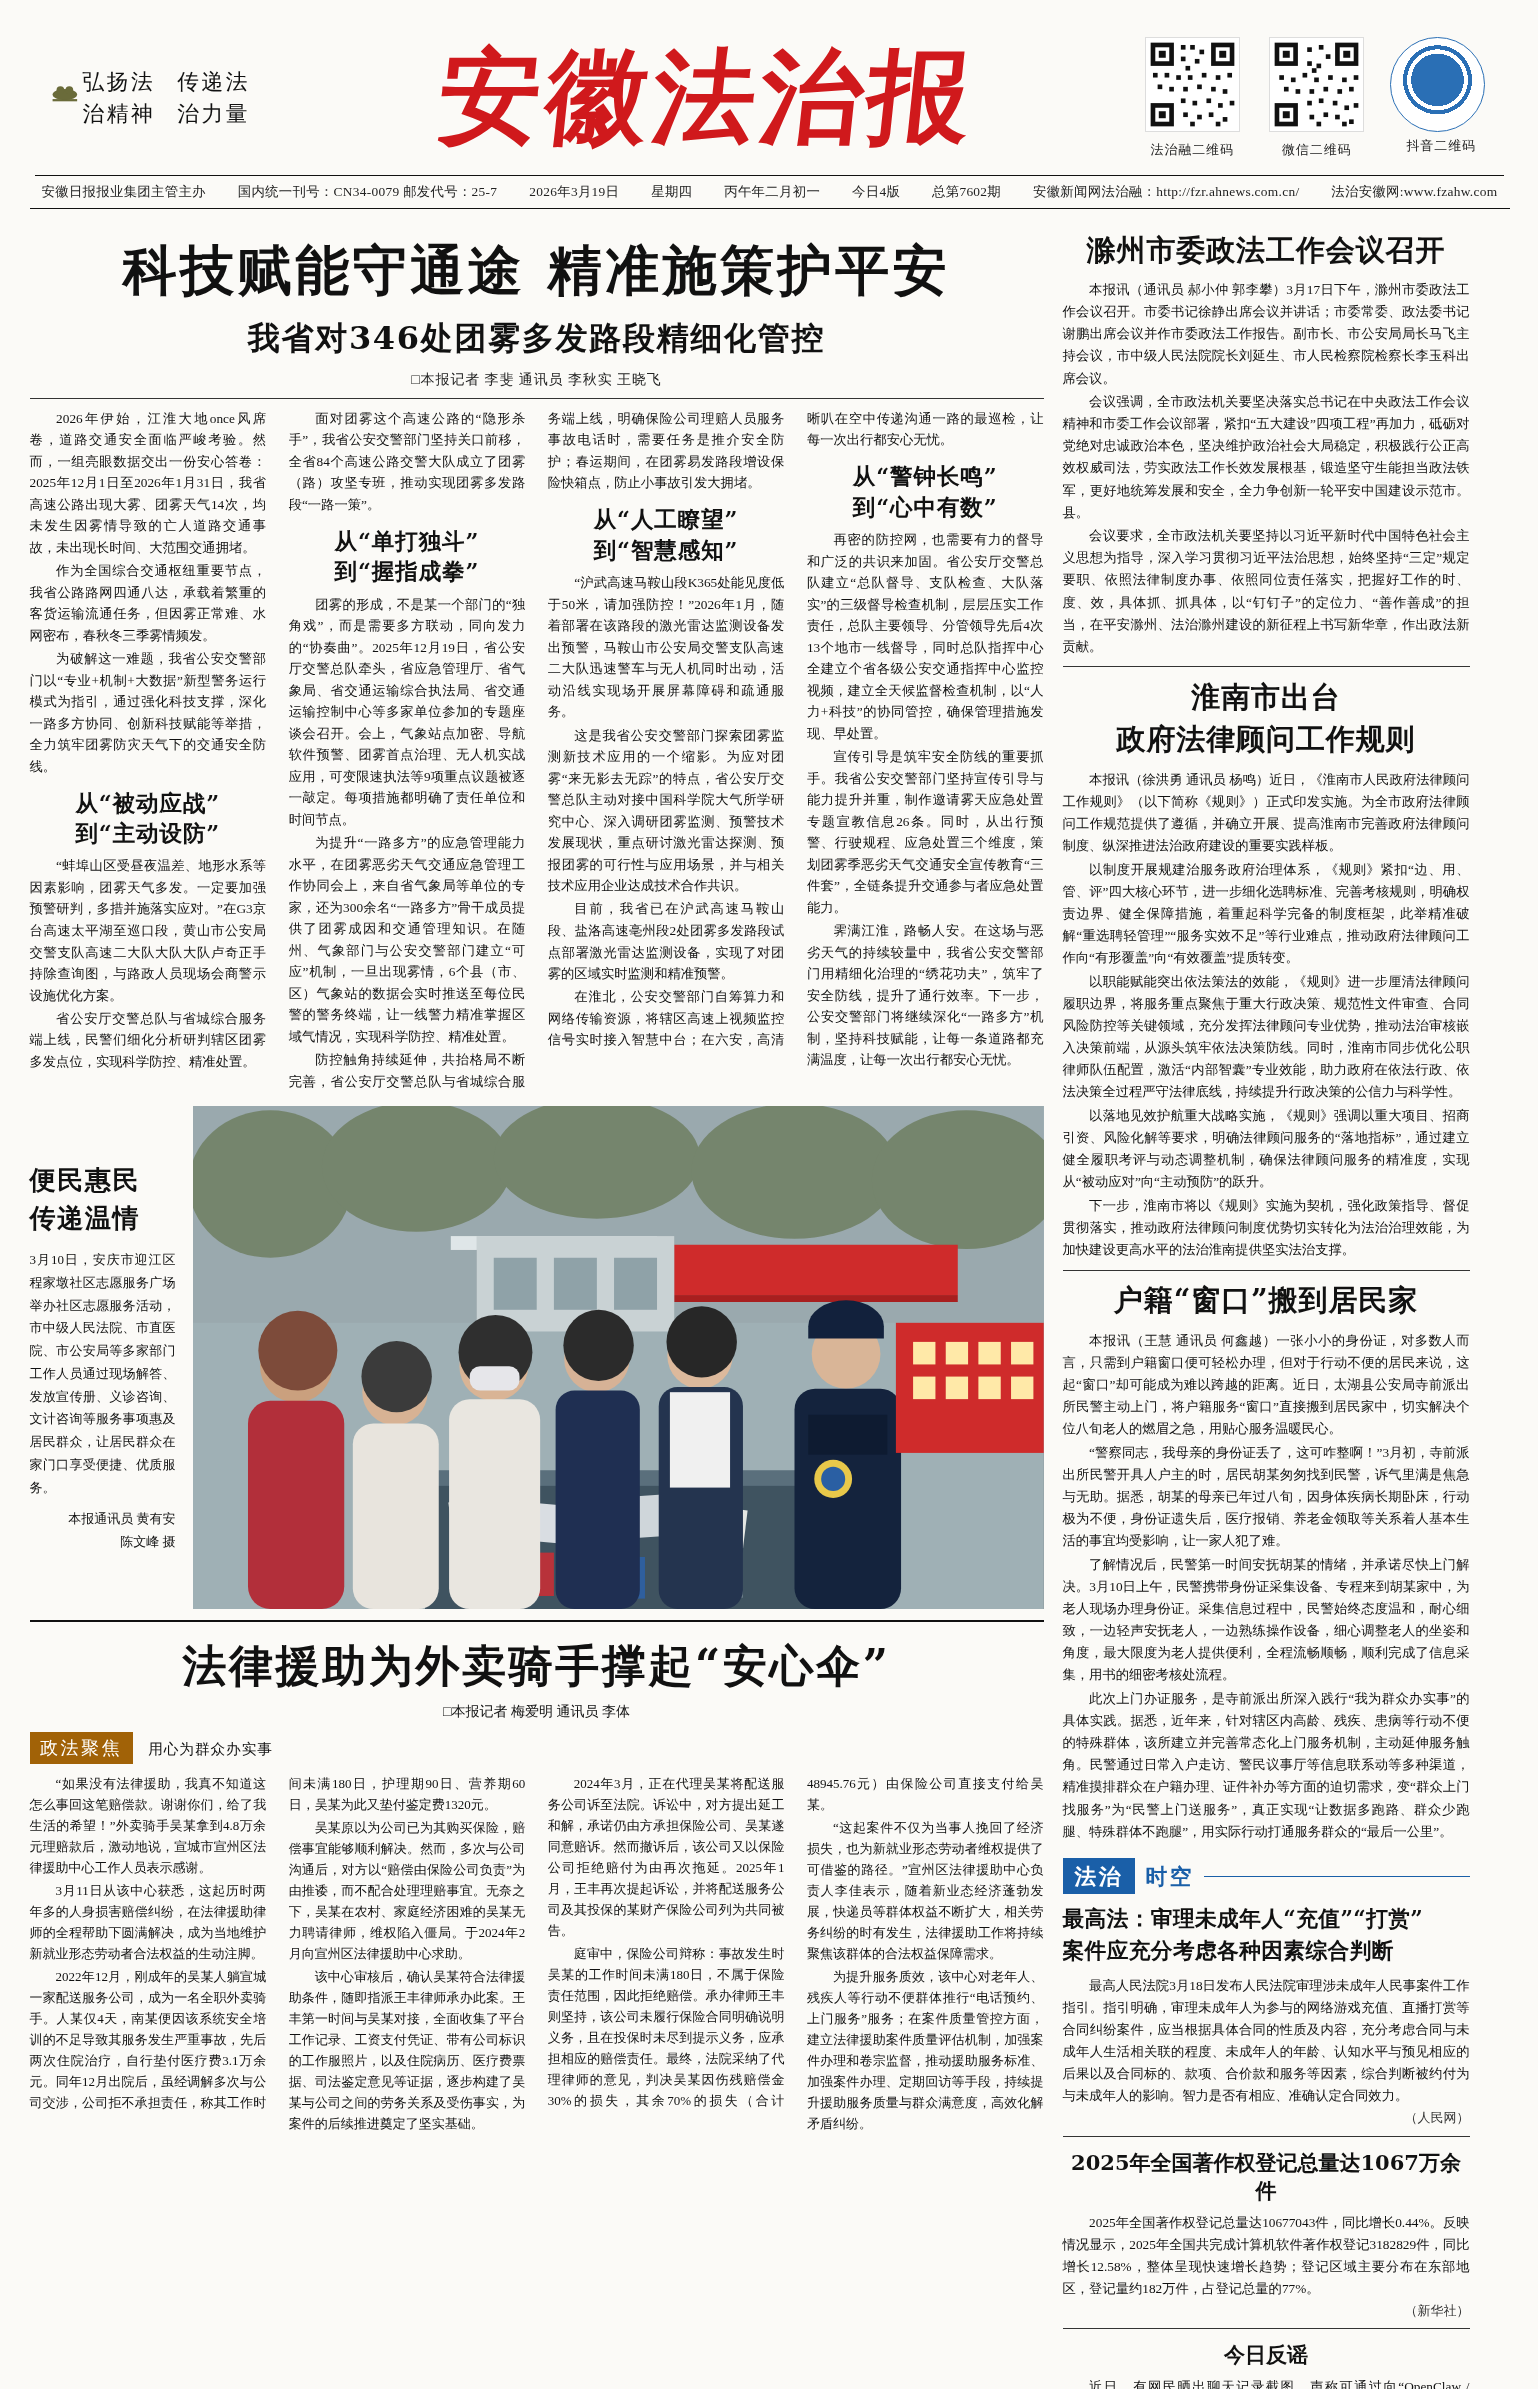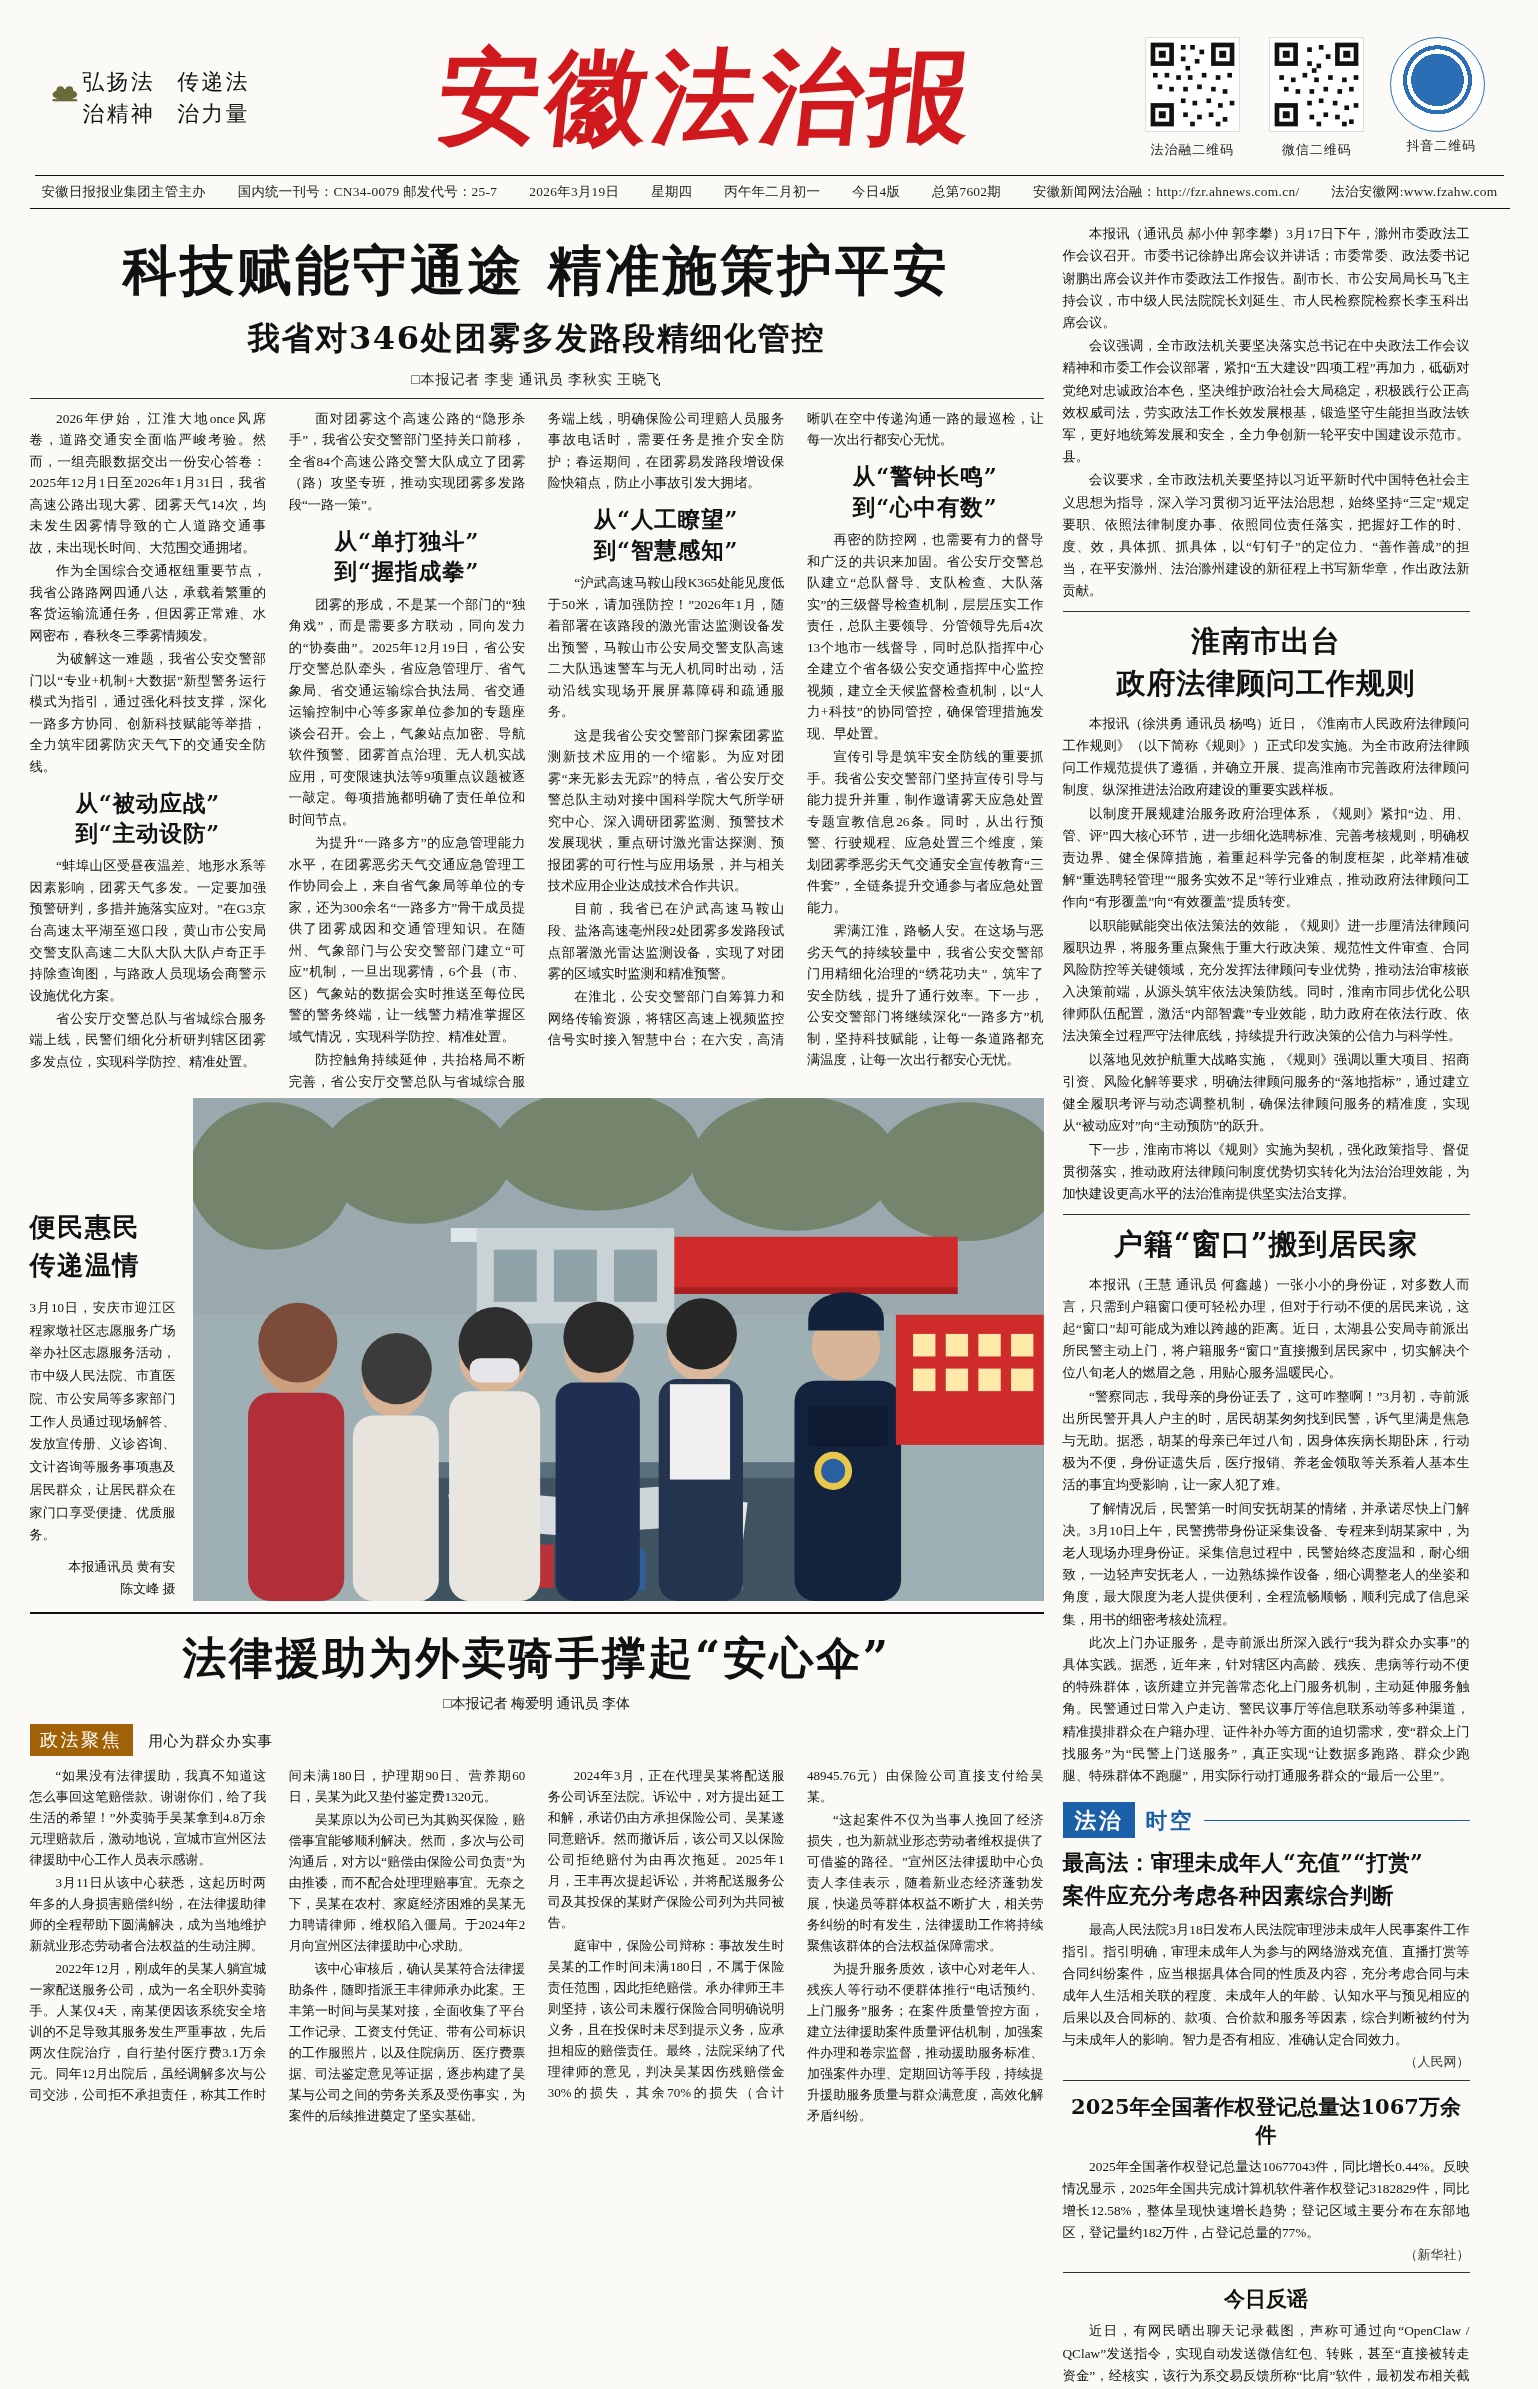--- a/index.html
+++ b/index.html
@@ -63,21 +63,21 @@
   .sec-label { display:flex; align-items:center; gap:10.4px; margin:15.6px 0 8.7px; }
   .sec-label .tag { background:#1a5fa8; color:#fff; font-size:21.7px; padding:3.5px 12px; letter-spacing:2.6px; font-weight:bold; }
   .sec-label .tag2 { font-size:21.7px; letter-spacing:2.6px; font-weight:bold; color:#1a5fa8; }
   .sec-rule { flex:1; border-top:1.7px solid #1a5fa8; }
 
   .r-h2 { font-size:21.7px; font-weight:bold; line-height:1.5; margin:7px 0 7px; letter-spacing:0.4px; font-family:"DejaVu Serif", serif;}
   .r-h3 { font-size:21px; font-weight:bold; text-align:center; margin:12px 0 7px; font-family:"DejaVu Serif", serif;}
   .src { text-align:right; font-size:13px; color:#333; }
 
   
-  .photo-wrap { display:flex; gap:17.3px; margin-top:6px; align-items:flex-end; }
+  .photo-wrap { display:flex; gap:17.3px; margin-top:14px; align-items:center; }
   .photo-cap { width:146px; }
   .photo-cap .t { font-size:26px; font-weight:bold; line-height:1.45; letter-spacing:1.7px; margin-bottom:12px; font-family:"DejaVu Serif", serif;}
   .photo-cap .b { font-size:13px; line-height:1.75; text-align:justify; }
   .photo {
     flex:1; height:503px; position:relative; overflow:hidden;
     background:linear-gradient(180deg,#b9c6cc 0%, #a9b7bd 28%, #8d9aa0 52%, #7d878c 100%);
   }
 
   
   .feat-h { font-size:44px; font-weight:bold; text-align:center; letter-spacing:2.6px; margin:15.6px 0 5.2px; font-family:"DejaVu Serif", serif;}
@@ -388,20 +388,21 @@
             <p>庭审中，保险公司辩称：事故发生时吴某的工作时间未满180日，不属于保险责任范围，因此拒绝赔偿。承办律师王丰则坚持，该公司未履行保险合同明确说明义务，且在投保时未尽到提示义务，应承担相应的赔偿责任。最终，法院采纳了代理律师的意见，判决吴某因伤残赔偿金30%的损失，其余70%的损失（合计48945.76元）由保险公司直接支付给吴某。</p>
             <p>“这起案件不仅为当事人挽回了经济损失，也为新就业形态劳动者维权提供了可借鉴的路径。”宣州区法律援助中心负责人李佳表示，随着新业态经济蓬勃发展，快递员等群体权益不断扩大，相关劳务纠纷的时有发生，法律援助工作将持续聚焦该群体的合法权益保障需求。</p>
             <p>为提升服务质效，该中心对老年人、残疾人等行动不便群体推行“电话预约、上门服务”服务；在案件质量管控方面，建立法律援助案件质量评估机制，加强案件办理和卷宗监督，推动援助服务标准、加强案件办理、定期回访等手段，持续提升援助服务质量与群众满意度，高效化解矛盾纠纷。</p>
           </div>
         </div>
       </div>
     </div>
 
     <div class="col-right">
 
+      <div class="r-h1">滁州市委政法工作会议召开</div>
       <div class="r-body">
         <p>本报讯（通讯员 郝小仲 郭李攀）3月17日下午，滁州市委政法工作会议召开。市委书记徐静出席会议并讲话；市委常委、政法委书记谢鹏出席会议并作市委政法工作报告。副市长、市公安局局长马飞主持会议，市中级人民法院院长刘延生、市人民检察院检察长李玉科出席会议。</p>
         <p>会议强调，全市政法机关要坚决落实总书记在中央政法工作会议精神和市委工作会议部署，紧扣“五大建设”四项工程”再加力，砥砺对党绝对忠诚政治本色，坚决维护政治社会大局稳定，积极践行公正高效权威司法，劳实政法工作长效发展根基，锻造坚守生能担当政法铁军，更好地统筹发展和安全，全力争创新一轮平安中国建设示范市。县。</p>
         <p>会议要求，全市政法机关要坚持以习近平新时代中国特色社会主义思想为指导，深入学习贯彻习近平法治思想，始终坚持“三定”规定要职、依照法律制度办事、依照同位责任落实，把握好工作的时、度、效，具体抓、抓具体，以“钉钉子”的定位力、“善作善成”的担当，在平安滁州、法治滁州建设的新征程上书写新华章，作出政法新贡献。</p>
       </div>
 
       <div class="hr-thin"></div>
 
       <div class="r-h1">
         <div>淮南市出台</div>

